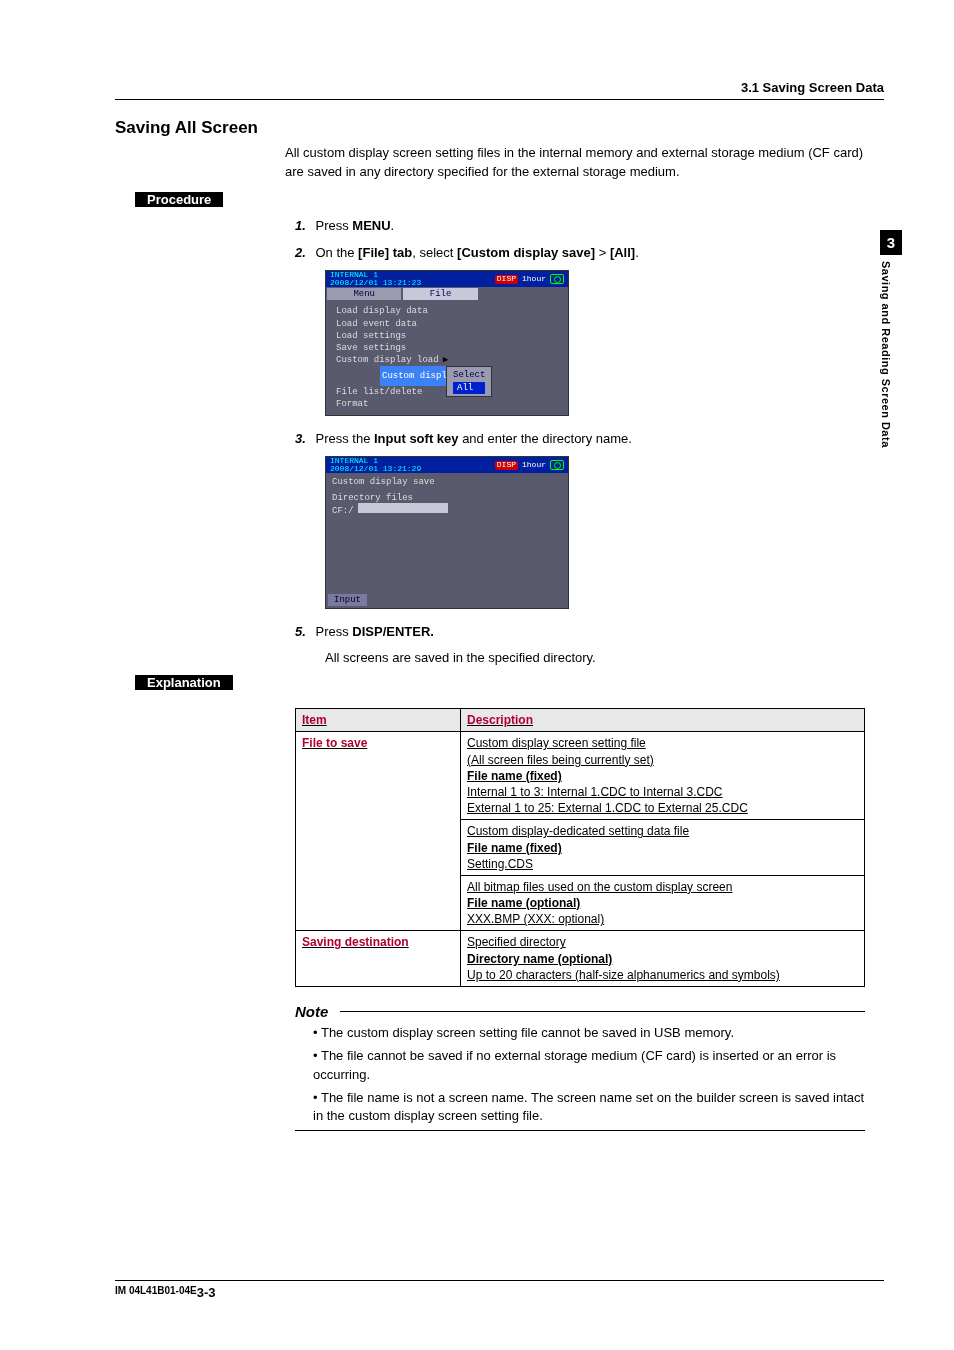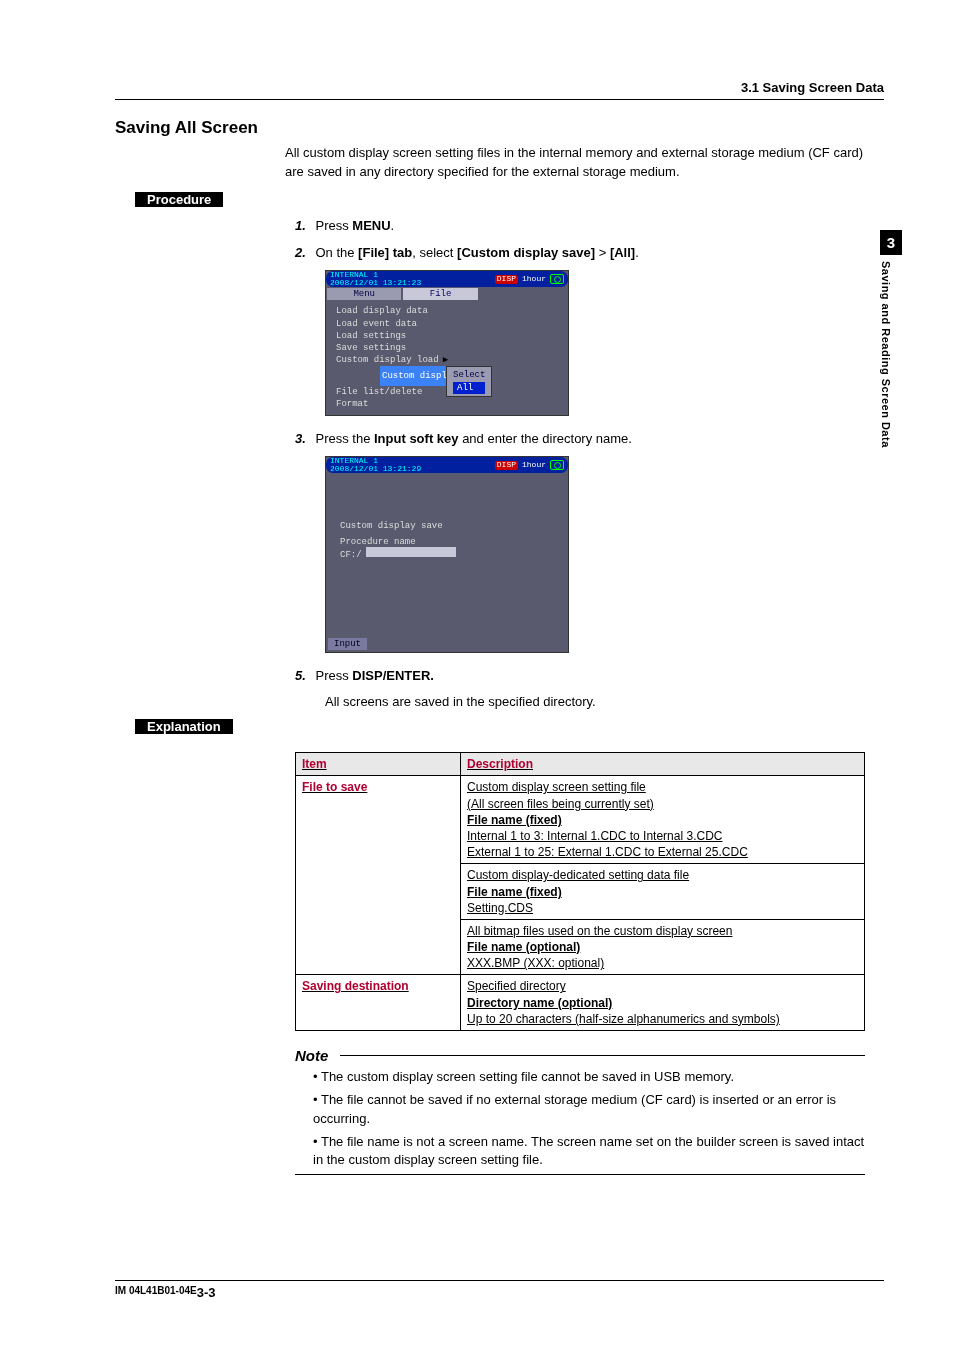--- a/index.html
+++ b/index.html
@@ -60,21 +60,20 @@
     background: #0020a0;
     padding: 2px 4px;
     color: #0ff;
     display: flex;
     align-items: center;
     gap: 4px;
     font-size: 8px;
     line-height: 1.1;
     position: relative;
     height: 16px;
-    border-radius: 7px;
   }
   .ss-titlebar .tinfo { flex: 1; }
   .ss-titlebar .disp-badge {
     background: #c00; color:#fff; font-size:8px; padding:0 2px; border-radius:2px;
   }
   .ss-titlebar .camera {
     width: 14px; height: 10px; border: 1px solid #0f0; border-radius: 2px;
     display:inline-block; position:relative;
   }
   .ss-titlebar .camera::after{
@@ -99,22 +98,22 @@
   .ss-body .sel {
     background:#3b82f6; color:#fff; padding:4px 2px;margin-left:44px;
   }
   .ss-body .submenu {
     position:absolute; left:120px; top:65px;
     background:#9a9ab0; color:#004; padding:2px 6px; font-size:9px;
     border:1px solid #333;
   }
   .ss-body .submenu .hl { background:#0020d0; color:#fff; padding:0 4px; display:block; }
   .ss2-body {
-    background:#5a5a6e; padding:4px 14px; color:#ddd; font-size:9px;
-    min-height:135px; position:relative;margin-top:44px;
+    background:#5a5a6e; padding:4px 6px; color:#ddd; font-size:9px;
+    min-height:135px; position:relative;
   }
   .ss2-body .hdr { color:#ddd; }
   .ss2-body .field {
     display:inline-block; background:#c8c8d8; color:#004; width:90px; height:10px;
     margin-left:4px;
   }
   .ss2-body .softkey {
     position:absolute; bottom:2px; left:2px;
     background:#7a7aa0; color:#002; padding:1px 6px;
   }
@@ -250,21 +249,21 @@
           <div>INTERNAL 1</div>
           <div>2008/12/01 13:21:29</div>
         </div>
         <span class="disp-badge">DISP</span>
         <span style="color:#fff">1hour</span>
         <span class="camera"></span>
       </div>
       <div class="ss2-body">
         <div class="hdr">Custom display save</div>
         <div style="height:6px"></div>
-        <div>Procedure name</div>
+        <div>Directory files</div>
         <div>
           <span>CF:/</span><span class="field"></span>
         </div>
         <div class="softkey">Input</div>
       </div>
     </div>
 
     <div class="step">
       <span class="step-num">5.</span>
       <span>

